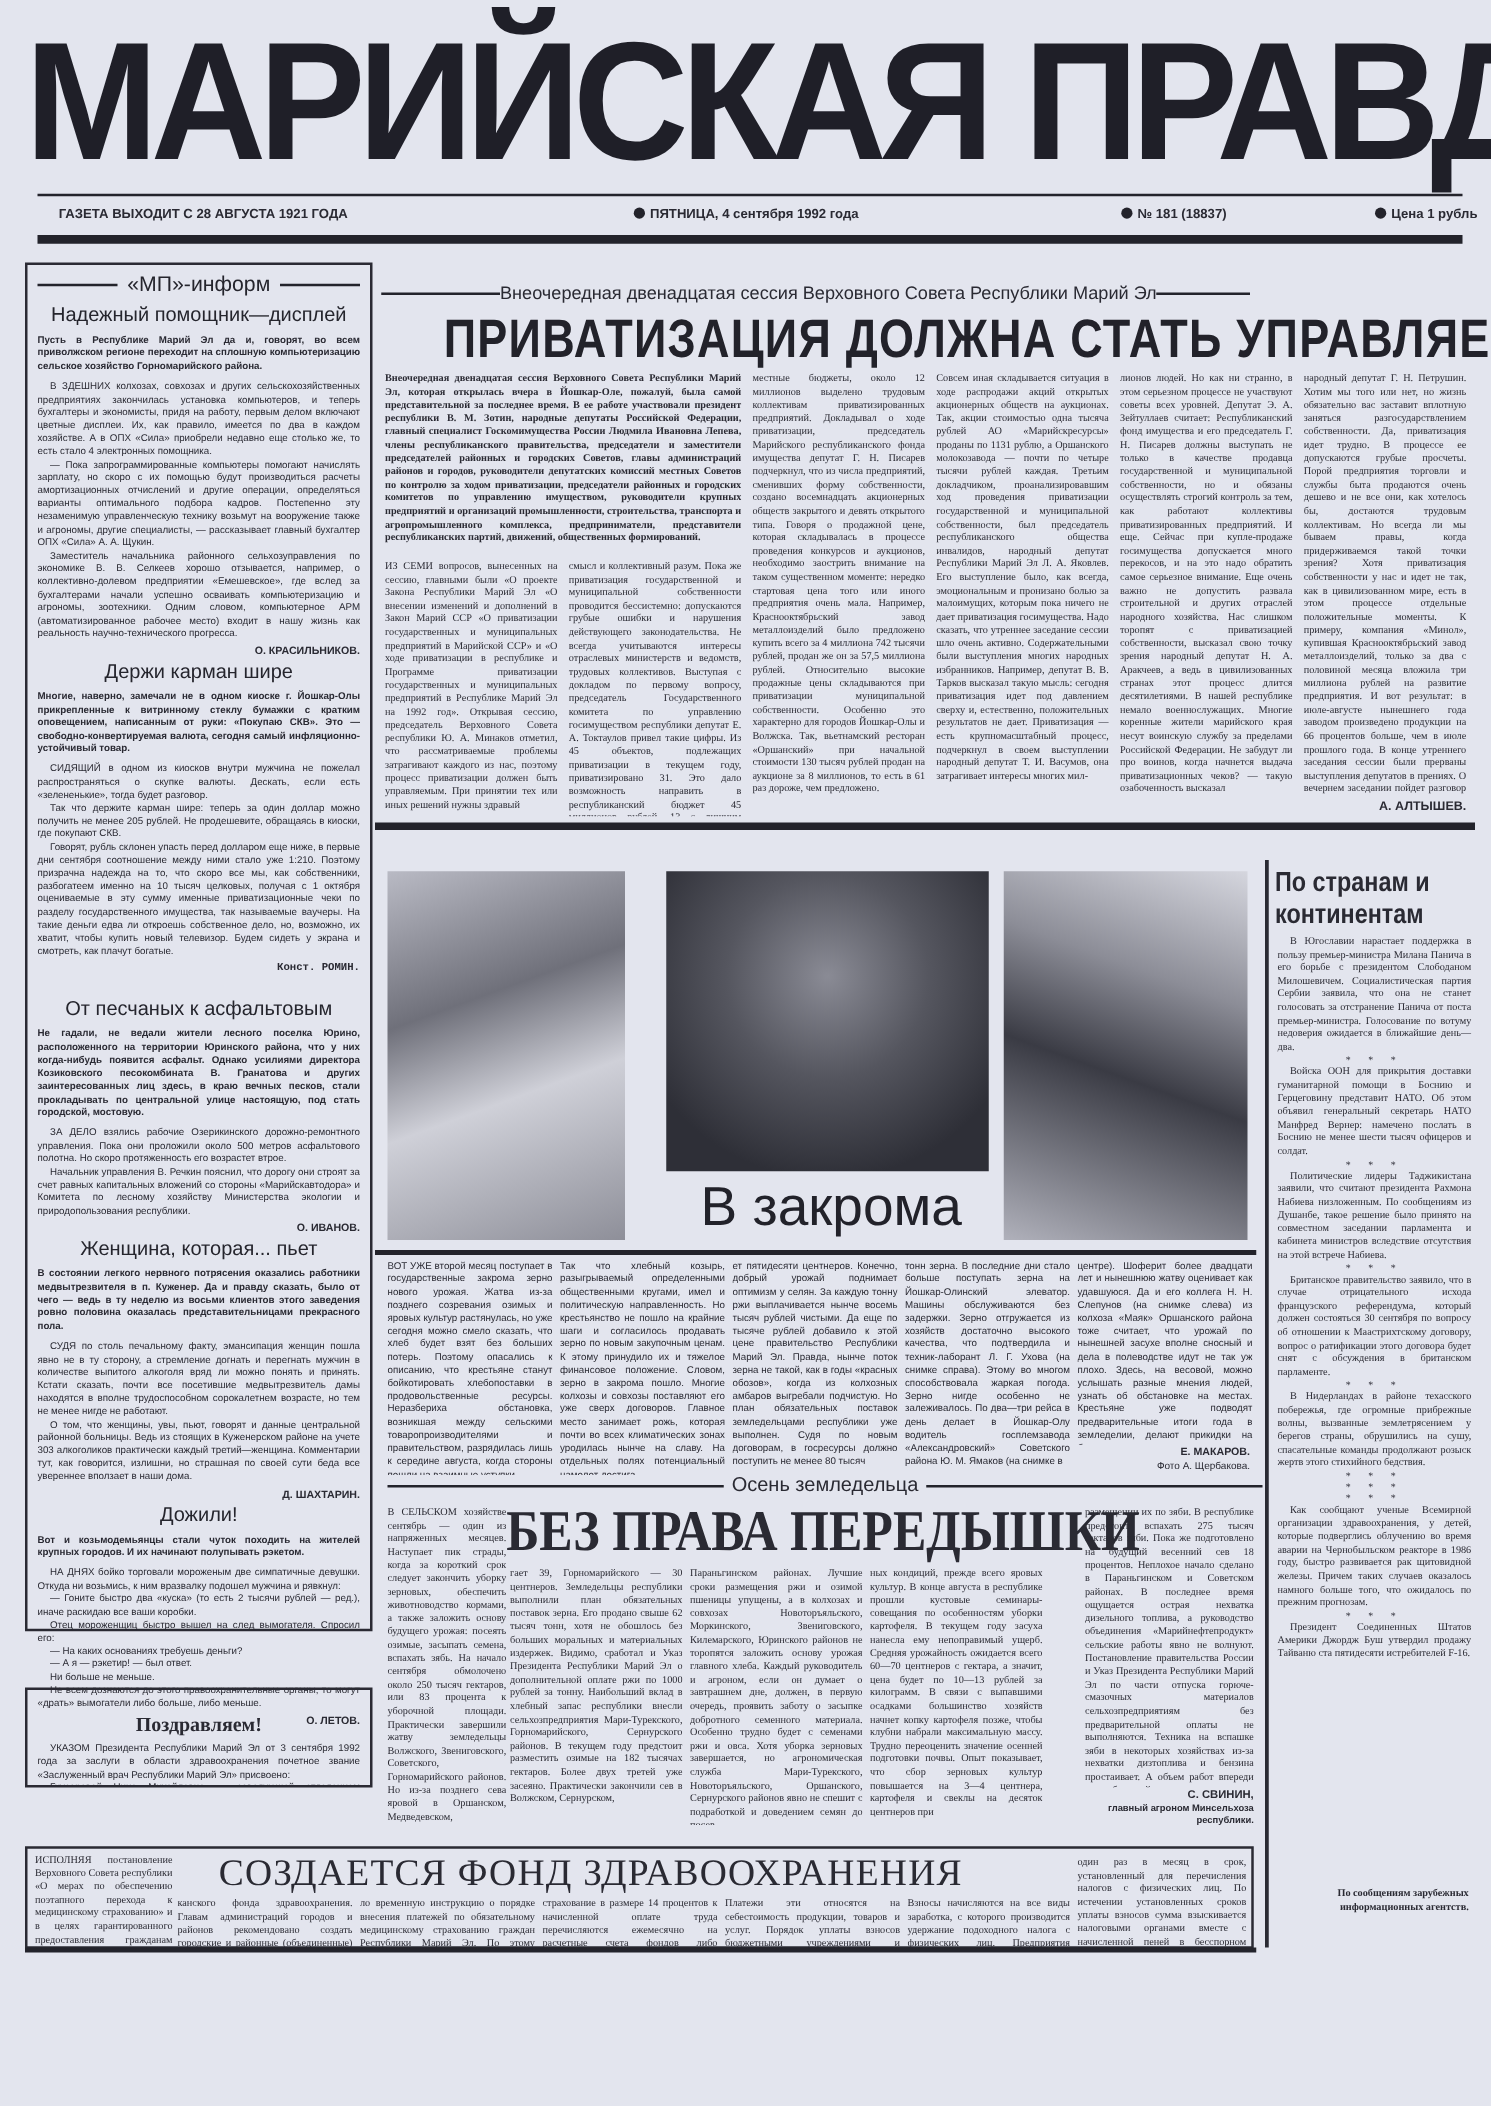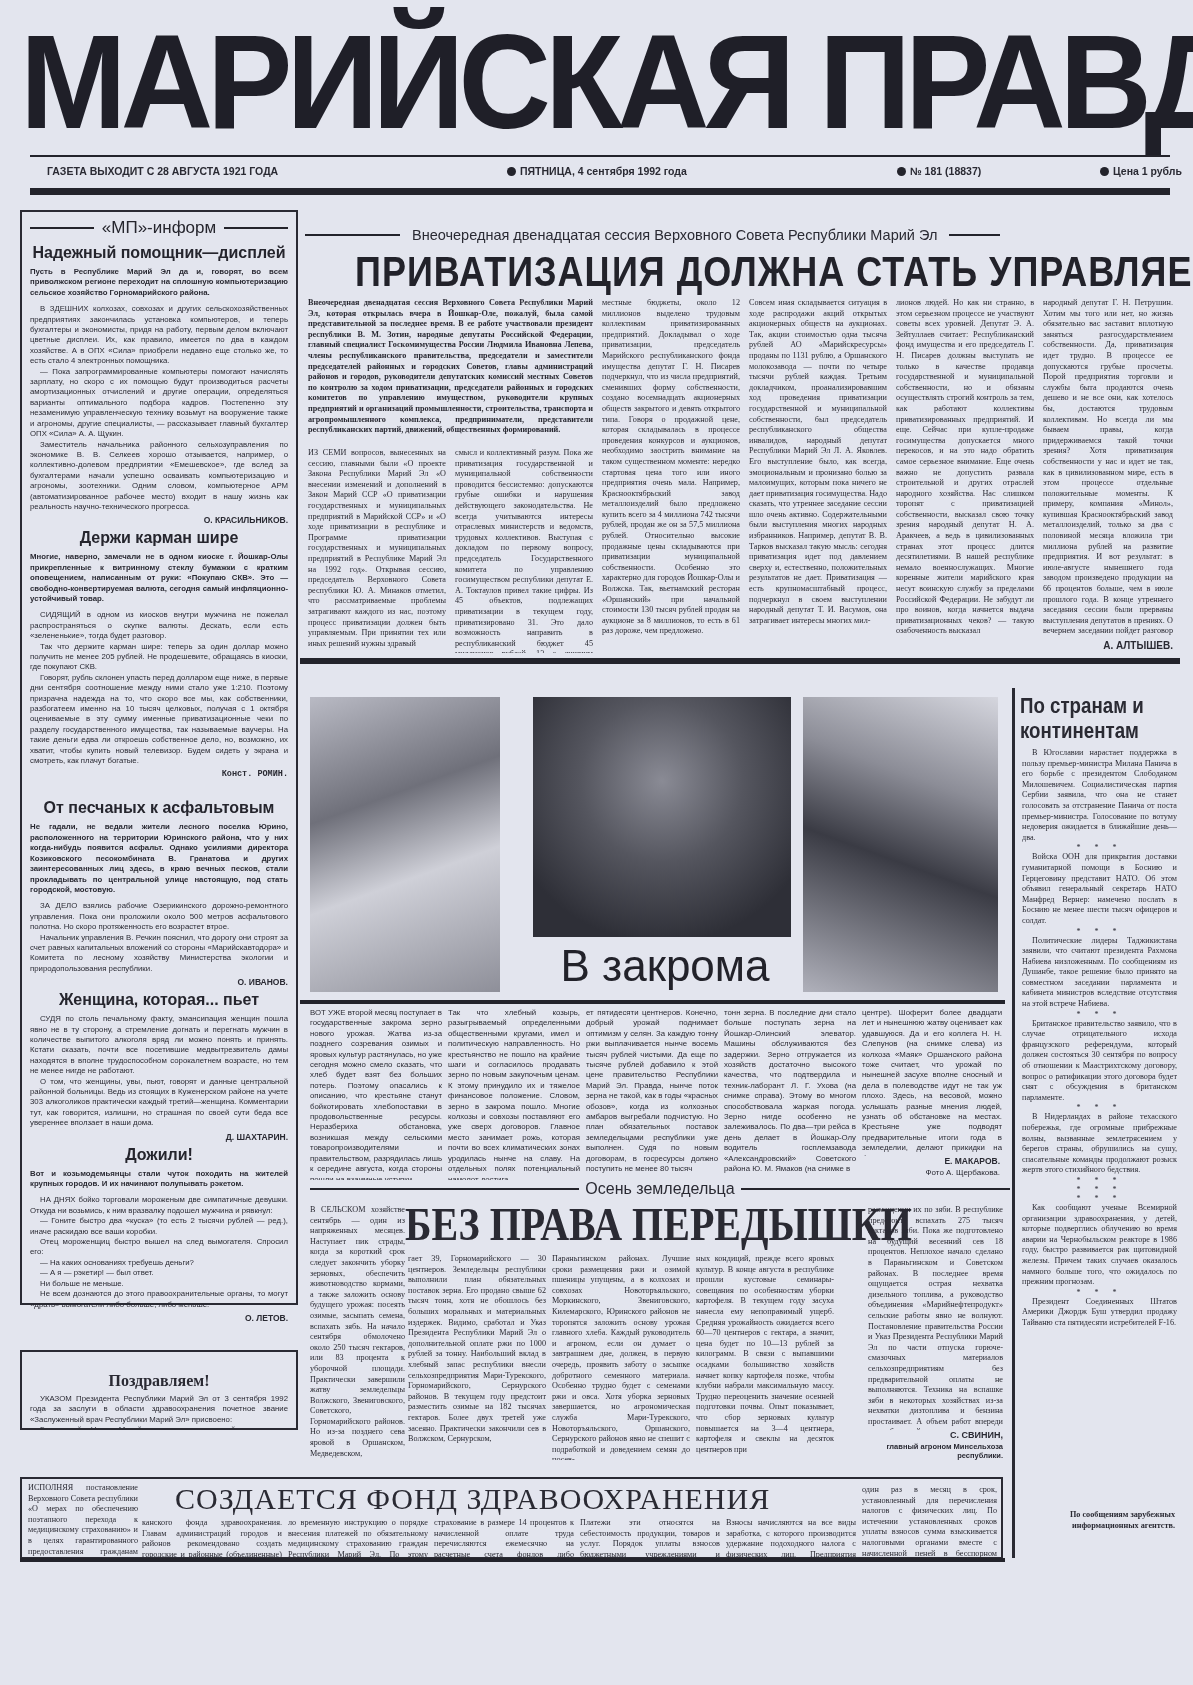--- a/index.html
+++ b/index.html
@@ -24,21 +24,21 @@
     left: 30px; top: 165px; width: 1140px; height: 16px;
     font-family: "Liberation Sans", sans-serif; font-weight: bold;
     font-size: 10.5px; color: #2a2a33;
   }
   .infobar div { position: absolute; top: 0; white-space: nowrap; margin-left: 12px; }
   .dot { display: inline-block; width: 9px; height: 9px; border-radius: 50%; background: #23232b; margin-right: 4px; vertical-align: -1px; }
   .box { border: 2px solid #2a2a33; }
   .sans { font-family: "Liberation Sans", sans-serif; }
   .small { font-size: 8.2px; line-height: 10.6px; text-align: justify; }
   .ssmall { font-family: "Liberation Sans", sans-serif; font-size: 7.8px; line-height: 10.4px; text-align: justify; }
-  .h-sec { font-family: "Liberation Sans", sans-serif; font-weight: bold; text-align: center; color: #25252d; }
+  .h-sec { font-family: "Liberation Sans", sans-serif; font-weight: normal; text-align: center; color: #25252d; }
   .sig { font-family: "Liberation Sans", sans-serif; font-weight: bold; font-size: 8.5px; text-align: right; }
   .col { position: absolute; overflow: hidden; }
   .photo {
     position: absolute; overflow: hidden;
     background: radial-gradient(circle at 50% 35%, #8a8b95 0%, #55565f 40%, #2e2f37 80%);
   }
   .photo.p1 { background: linear-gradient(160deg, #b9bac4 0%, #6f707a 35%, #cfd0d8 60%, #8e8f99 100%); }
   .photo.p3 { background: linear-gradient(200deg, #d5d6de 0%, #8c8d97 30%, #3a3b44 55%, #b0b1bb 100%); }
   .bigtitle {
     font-family: "Liberation Sans", sans-serif; font-weight: bold;
@@ -85,20 +85,21 @@
     <p class="ssmall para">Говорят, рубль склонен упасть перед долларом еще ниже, в первые дни сентября соотношение между ними стало уже 1:210. Поэтому призрачна надежда на то, что скоро все мы, как собственники, разбогатеем именно на 10 тысяч целковых, получая с 1 октября оцениваемые в эту сумму именные приватизационные чеки по разделу государственного имущества, так называемые ваучеры. На такие деньги едва ли откроешь собственное дело, но, возможно, их хватит, чтобы купить новый телевизор. Будем сидеть у экрана и смотреть, как плачут богатые.</p>
     <div class="sig" style="margin:3px 0 20px;font-family:Liberation Mono, monospace;">Конст. РОМИН.</div>
 
     <div class="h-sec" style="font-size:16px;margin:4px 0 5px;">От песчаных к асфальтовым</div>
     <div class="ssmall lead-b" style="margin-bottom:6px;">Не гадали, не ведали жители лесного поселка Юрино, расположенного на территории Юринского района, что у них когда-нибудь появится асфальт. Однако усилиями директора Козиковского песокомбината В. Гранатова и других заинтересованных лиц здесь, в краю вечных песков, стали прокладывать по центральной улице настоящую, под стать городской, мостовую.</div>
     <p class="ssmall para">ЗА ДЕЛО взялись рабочие Озерикинского дорожно-ремонтного управления. Пока они проложили около 500 метров асфальтового полотна. Но скоро протяженность его возрастет втрое.</p>
     <p class="ssmall para">Начальник управления В. Речкин пояснил, что дорогу они строят за счет равных капитальных вложений со стороны «Марийскавтодора» и Комитета по лесному хозяйству Министерства экологии и природопользования республики.</p>
     <div class="sig" style="margin:3px 0 4px;">О. ИВАНОВ.</div>
 
     <div class="h-sec" style="font-size:16px;margin:4px 0 5px;">Женщина, которая... пьет</div>
+    <div class="ssmall lead-b" style="margin-bottom:6px;">В состоянии легкого нервного потрясения оказались работники медвытрезвителя в п. Куженер. Да и правду сказать, было от чего — ведь в ту неделю из восьми клиентов этого заведения ровно половина оказалась представительницами прекрасного пола.</div>
     <p class="ssmall para">СУДЯ по столь печальному факту, эмансипация женщин пошла явно не в ту сторону, а стремление догнать и перегнать мужчин в количестве выпитого алкоголя вряд ли можно понять и принять. Кстати сказать, почти все посетившие медвытрезвитель дамы находятся в вполне трудоспособном сорокалетнем возрасте, но тем не менее нигде не работают.</p>
     <p class="ssmall para">О том, что женщины, увы, пьют, говорят и данные центральной районной больницы. Ведь из стоящих в Куженерском районе на учете 303 алкоголиков практически каждый третий—женщина. Комментарии тут, как говорится, излишни, но страшная по своей сути беда все увереннее вползает в наши дома.</p>
     <div class="sig" style="margin:3px 0 4px;">Д. ШАХТАРИН.</div>
 
     <div class="h-sec" style="font-size:16px;margin:4px 0 5px;">Дожили!</div>
     <div class="ssmall lead-b" style="margin-bottom:6px;">Вот и козьмодемьянцы стали чуток походить на жителей крупных городов. И их начинают полупывать рэкетом.</div>
     <p class="ssmall para">НА ДНЯХ бойко торговали мороженым две симпатичные девушки. Откуда ни возьмись, к ним вразвалку подошел мужчина и рявкнул:</p>
     <p class="ssmall para">— Гоните быстро два «куска» (то есть 2 тысячи рублей — ред.), иначе раскидаю все ваши коробки.</p>
     <p class="ssmall para">Отец мороженщиц быстро вышел на след вымогателя. Спросил его:</p>
     <p class="ssmall para">— На каких основаниях требуешь деньги?</p>
@@ -109,21 +110,21 @@
   </div>
 </div>
 
 <div class="abs box" style="left:20px;top:1350px;width:278px;height:80px;padding:20px 8px;overflow:hidden;">
   <div style="font-family:'Liberation Serif',serif;font-weight:bold;font-size:16px;text-align:center;margin-bottom:4px;">Поздравляем!</div>
   <p class="ssmall para">УКАЗОМ Президента Республики Марий Эл от 3 сентября 1992 года за заслуги в области здравоохранения почетное звание «Заслуженный врач Республики Марий Эл» присвоено:</p>
   <p class="ssmall para">Гнусаревой Нине Михайловне — заведующей отделением республиканской больницы;</p>
   <p class="ssmall para">Севастьянову Виктору Викторовичу — заведующему отделением республиканской детской больницы.</p>
 </div>
 
-<div class="abs" style="left:305px;top:225px;width:695px;height:20px;display:flex;align-items:center;gap:12px;">
+<div class="abs" style="left:305px;top:225px;width:695px;height:20px;display:flex;align-items:center;gap:0;">
   <div class="rule" style="width:95px;height:2px;"></div>
   <div class="sans" style="font-size:14.5px;white-space:nowrap;">Внеочередная двенадцатая сессия Верховного Совета Республики Марий Эл</div>
   <div class="rule" style="flex:1;height:2px;"></div>
 </div>
 <div class="abs bigtitle" style="left:355px;top:245px;width:760px;height:45px;font-size:36px;line-height:44px;transform:scaleY(1.2);transform-origin:top left;font-family:'Liberation Sans Narrow','Liberation Sans',sans-serif;">ПРИВАТИЗАЦИЯ ДОЛЖНА СТАТЬ УПРАВЛЯЕМОЙ</div>
 
 <div class="col small" style="left:308px;top:298px;width:285px;height:142px;font-weight:bold;">Внеочередная двенадцатая сессия Верховного Совета Республики Марий Эл, которая открылась вчера в Йошкар-Оле, пожалуй, была самой представительной за последнее время. В ее работе участвовали президент республики В. М. Зотин, народные депутаты Российской Федерации, главный специалист Госкомимущества России Людмила Ивановна Лепева, члены республиканского правительства, председатели и заместители председателей районных и городских Советов, главы администраций районов и городов, руководители депутатских комиссий местных Советов по контролю за ходом приватизации, председатели районных и городских комитетов по управлению имуществом, руководители крупных предприятий и организаций промышленности, строительства, транспорта и агропромышленного комплекса, предприниматели, представители республиканских партий, движений, общественных формирований.</div>
 <div class="col small" style="left:308px;top:448px;width:138px;height:205px;">ИЗ СЕМИ вопросов, вынесенных на сессию, главными были «О проекте Закона Республики Марий Эл «О внесении изменений и дополнений в Закон Марий ССР «О приватизации государственных и муниципальных предприятий в Марийской ССР» и «О ходе приватизации в республике и Программе приватизации государственных и муниципальных предприятий в Республике Марий Эл на 1992 год». Открывая сессию, председатель Верховного Совета республики Ю. А. Минаков отметил, что рассматриваемые проблемы затрагивают каждого из нас, поэтому процесс приватизации должен быть управляемым. При принятии тех или иных решений нужны здравый</div>
 <div class="col small" style="left:455px;top:448px;width:138px;height:205px;">смысл и коллективный разум. Пока же приватизация государственной и муниципальной собственности проводится бессистемно: допускаются грубые ошибки и нарушения действующего законодательства. Не всегда учитываются интересы отраслевых министерств и ведомств, трудовых коллективов. Выступая с докладом по первому вопросу, председатель Государственного комитета по управлению госимуществом республики депутат Е. А. Токтаулов привел такие цифры. Из 45 объектов, подлежащих приватизации в текущем году, приватизировано 31. Это дало возможность направить в республиканский бюджет 45 миллионов рублей, 13 с лишним миллионов — в</div>
 <div class="col small" style="left:602px;top:298px;width:138px;height:355px;">местные бюджеты, около 12 миллионов выделено трудовым коллективам приватизированных предприятий. Докладывал о ходе приватизации, председатель Марийского республиканского фонда имущества депутат Г. Н. Писарев подчеркнул, что из числа предприятий, сменивших форму собственности, создано восемнадцать акционерных обществ закрытого и девять открытого типа. Говоря о продажной цене, которая складывалась в процессе проведения конкурсов и аукционов, необходимо заострить внимание на таком существенном моменте: нередко стартовая цена того или иного предприятия очень мала. Например, Краснооктябрьский завод металлоизделий было предложено купить всего за 4 миллиона 742 тысячи рублей, продан же он за 57,5 миллиона рублей. Относительно высокие продажные цены складываются при приватизации муниципальной собственности. Особенно это характерно для городов Йошкар-Олы и Волжска. Так, вьетнамский ресторан «Оршанский» при начальной стоимости 130 тысяч рублей продан на аукционе за 8 миллионов, то есть в 61 раз дороже, чем предложено.</div>

